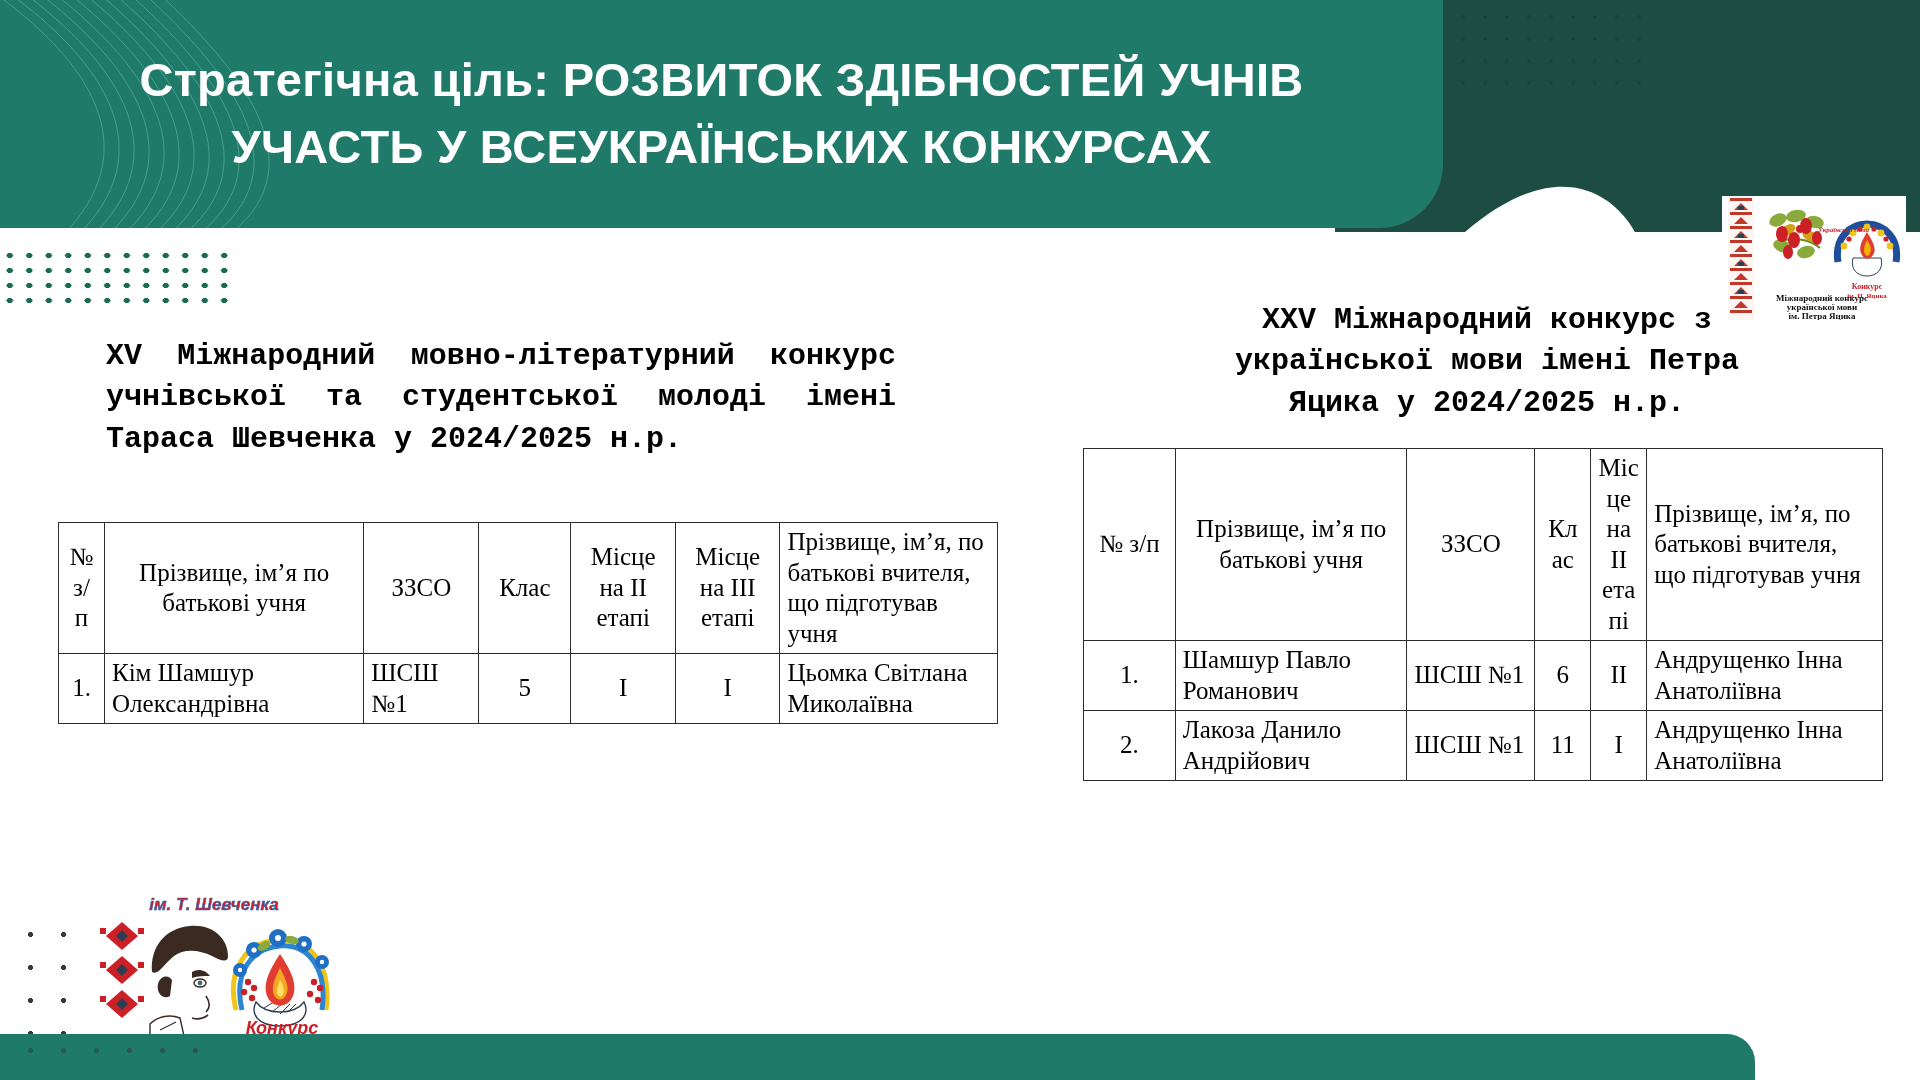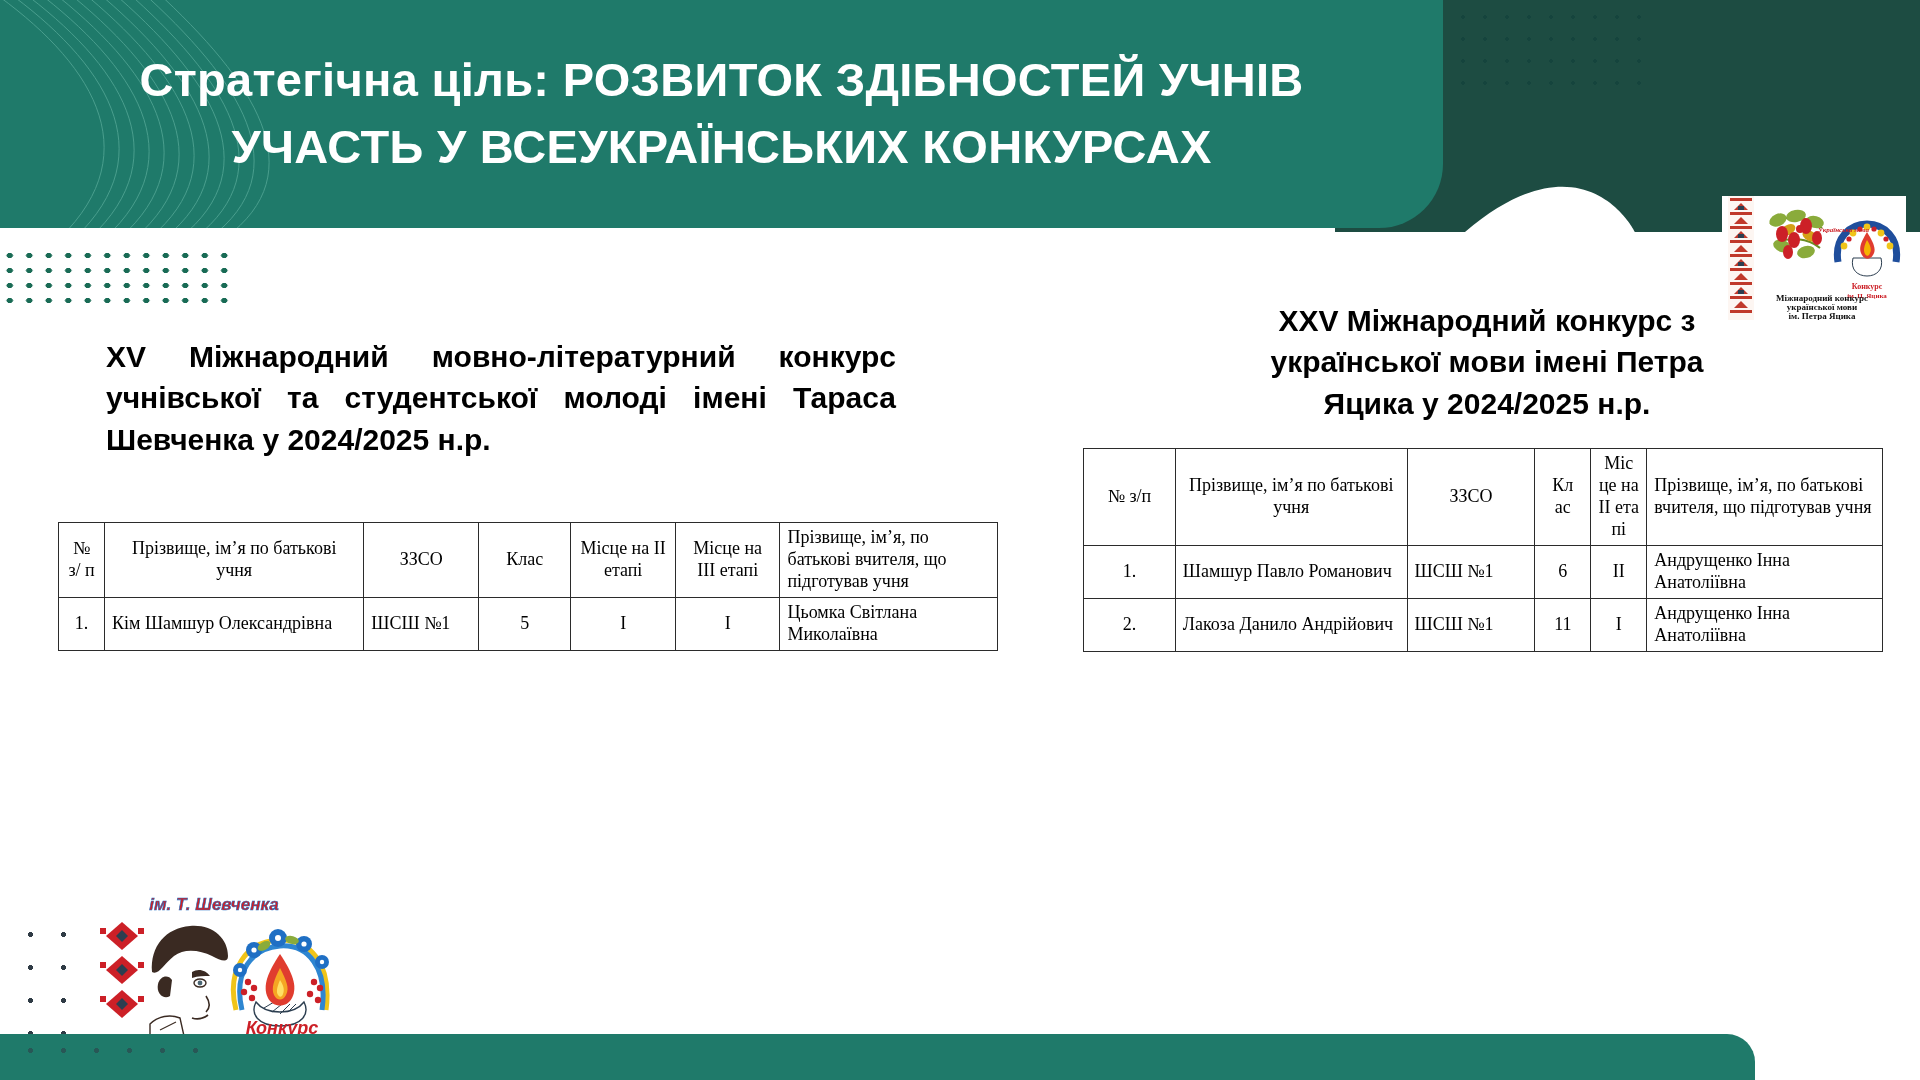--- a/index.html
+++ b/index.html
@@ -63,37 +63,37 @@
   }
   .bottom-band-dots{
     position:absolute;left:14px;bottom:0px;width:200px;height:46px;
     background-image:radial-gradient(#2f3b45 2.4px, transparent 2.6px);
     background-size:33px 33px;
     opacity:.55;
   }
 
   
   .hd{
-    font-family:Liberation Sans, sans-serif;font-weight:bold;color:#000;
+    font-family:Liberation Mono, monospace;font-weight:bold;color:#000;
     font-size:30px;line-height:1.38;
   }
   .left-heading{
     position:absolute;left:106px;top:336px;width:790px;
     text-align:justify;text-align-last:left;
   }
   .right-heading{
     position:absolute;left:1232px;top:300px;width:510px;
     text-align:center;
   }
 
   
   table{border-collapse:collapse;font-family:"Liberation Serif", serif;color:#000;}
   table td{
     border:1px solid #2b2b2b;
-    font-size:18px;line-height:1.22;
+    font-size:25px;line-height:1.22;
     padding:4px 7px;
     vertical-align:middle;
   }
   .tbl-left{position:absolute;left:58px;top:522px;width:940px;border-radius:13px;}
   .tbl-right{position:absolute;left:1083px;top:448px;width:800px;}
 
   .c-center{text-align:center;}
   .c-left{text-align:left;}
 
   

